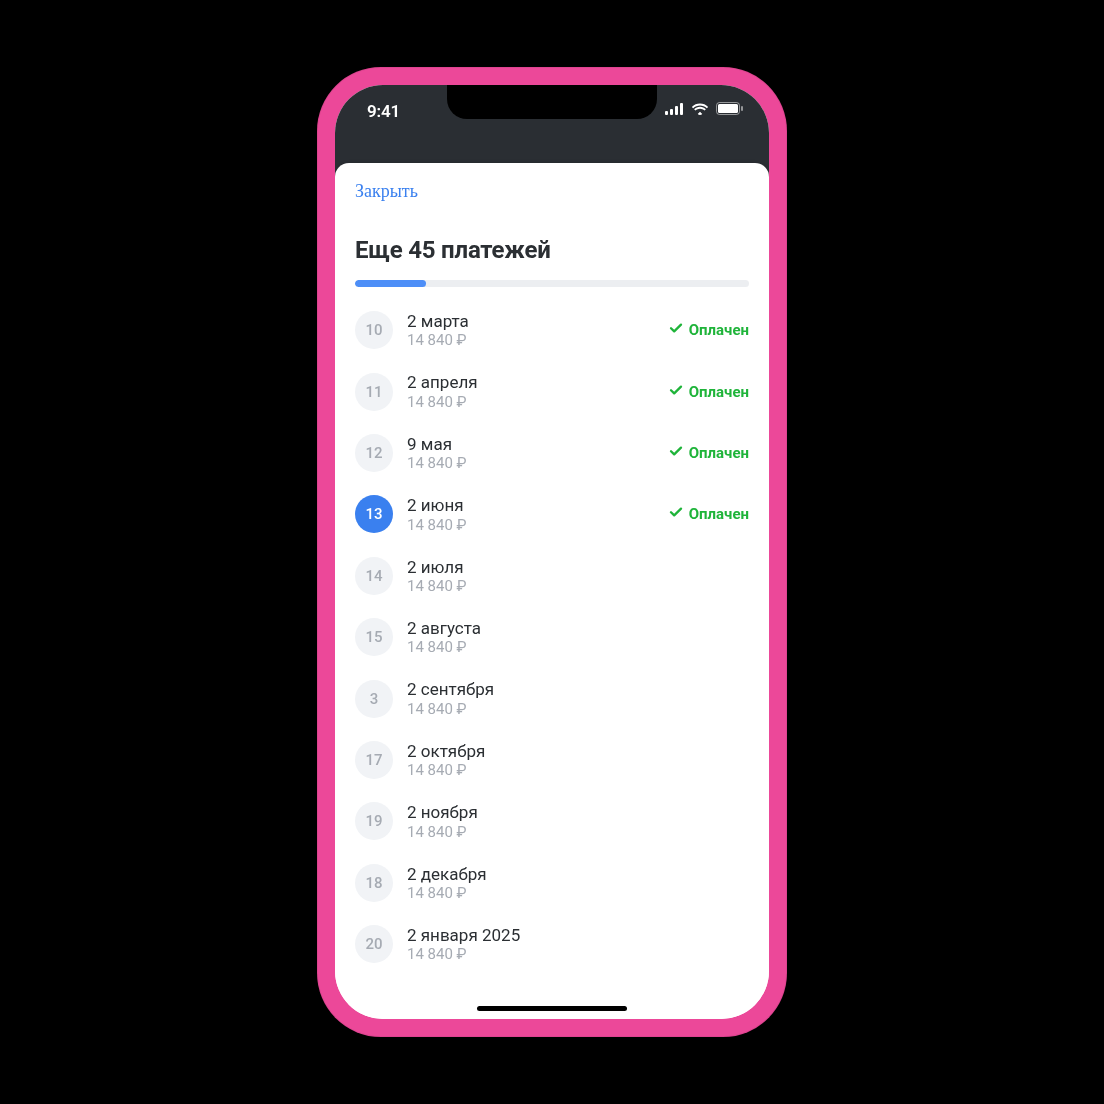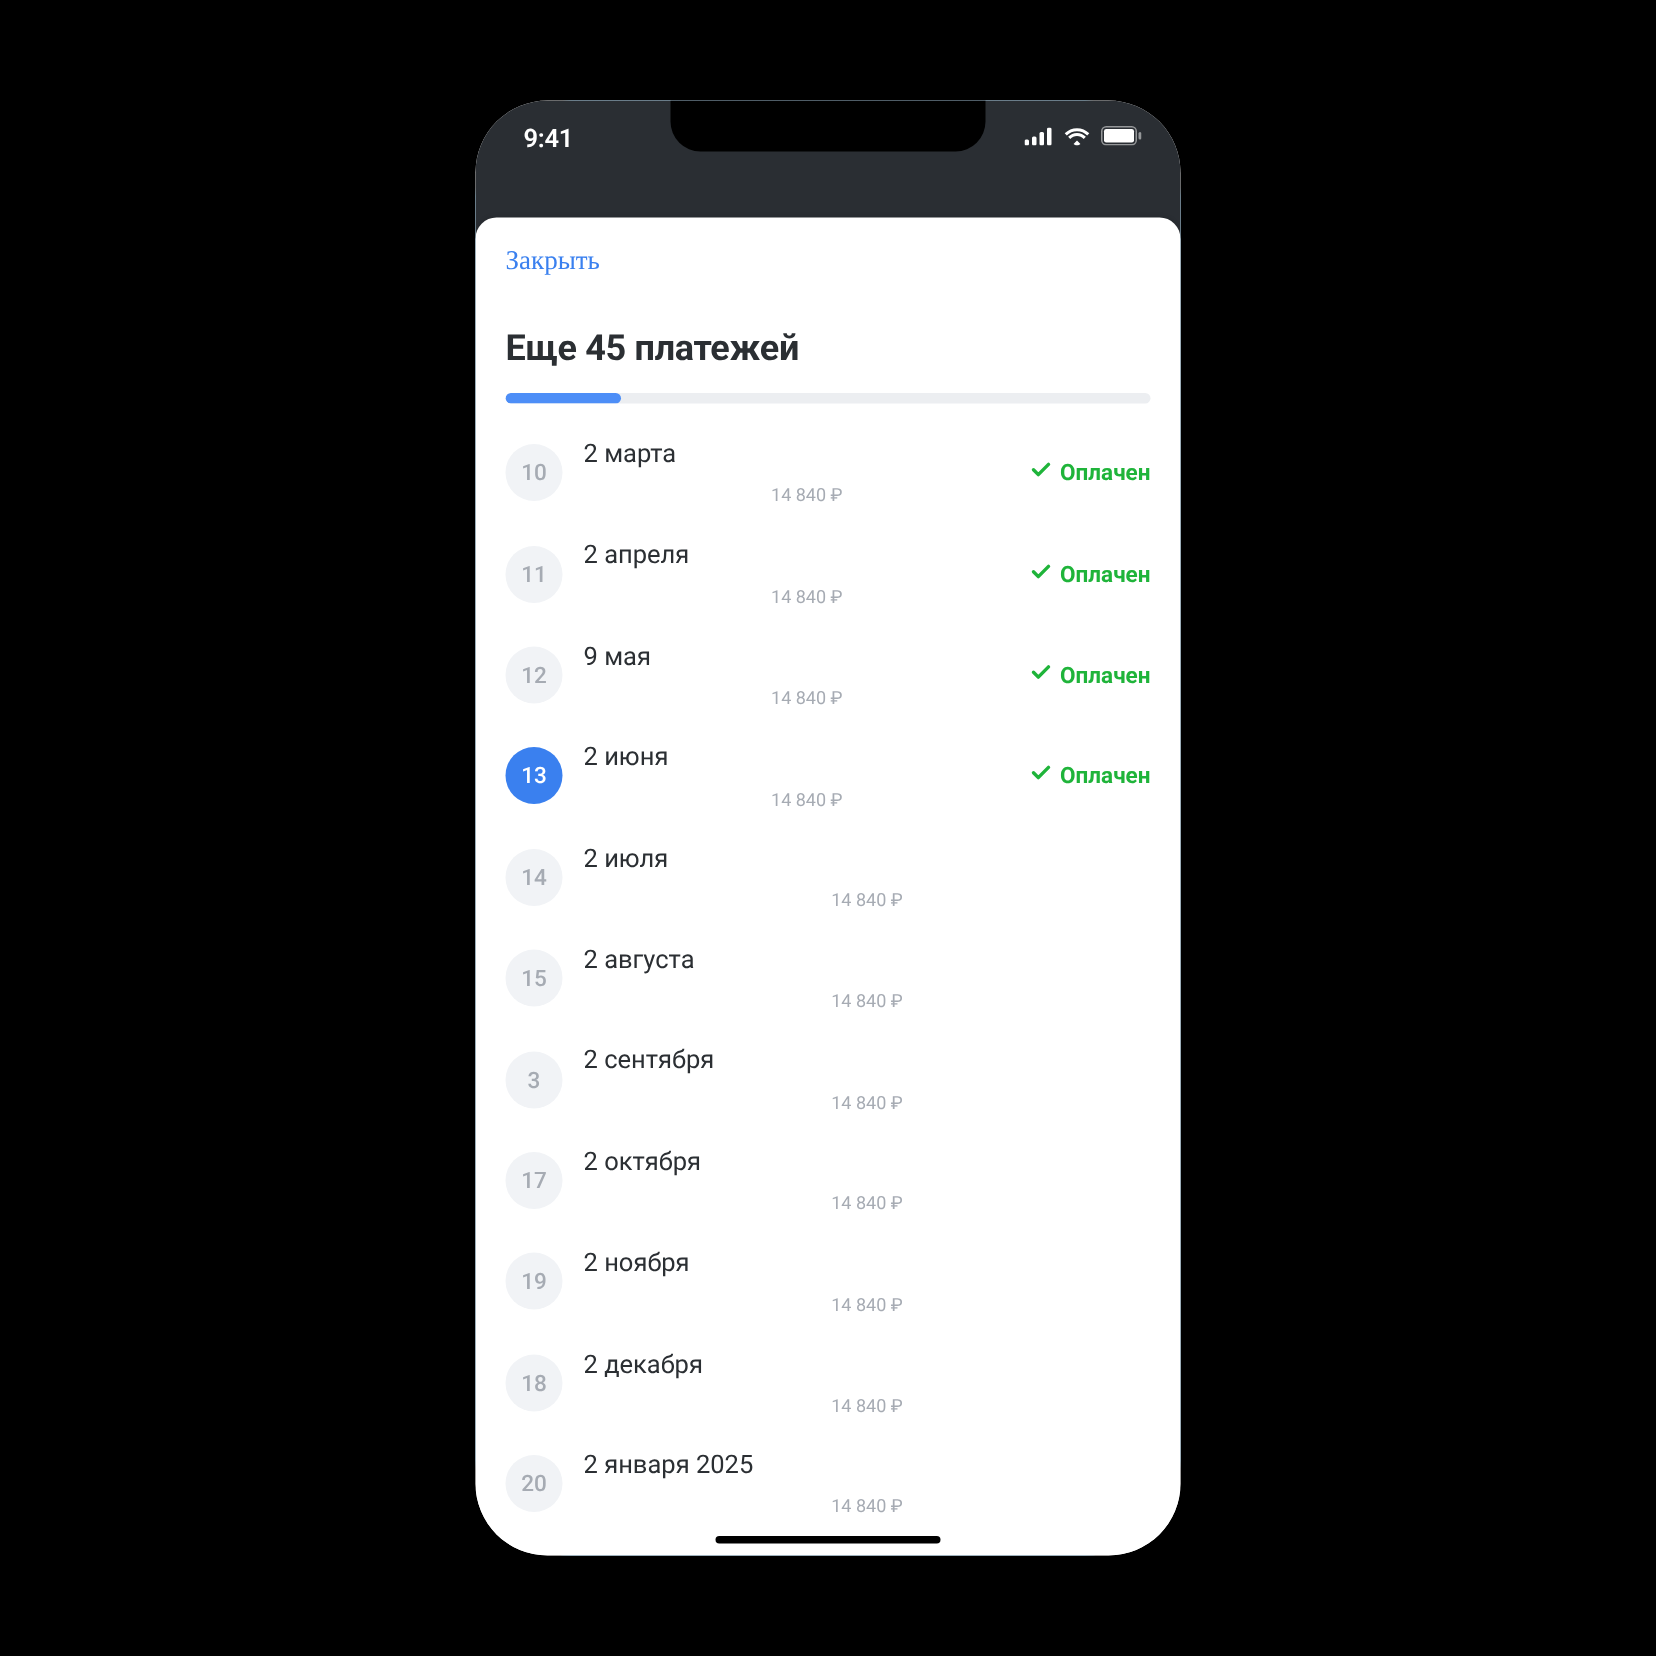--- a/index.html
+++ b/index.html
@@ -9,22 +9,23 @@
     font-family: -apple-system, BlinkMacSystemFont, "Segoe UI", Roboto, Helvetica, Arial, sans-serif;
     display: flex;
     align-items: center;
     justify-content: center;
   }
 
   
   .phone {
     width: 470px;
     height: 970px;
-    background: #0369a1;
+    background: #ec4899;
     border-radius: 64px;
+    padding: 18px;
     box-shadow: inset 0 0 0 1px rgba(0,0,0,.06), 0 2px 4px rgba(0,0,0,.4);
     position: relative;
   }
   .screen {
     width: 100%;
     height: 100%;
     border-radius: 48px;
     overflow: hidden;
     background: #fff;
     position: relative;
@@ -140,24 +141,23 @@
     margin-left: 14px;
     flex: 1;
     min-width: 0;
   }
   .date {
     font-size: 17px;
     color: #2b2f33;
     line-height: 1.2;
   }
   .amount {
-    font-size: 12px;
+    font-size: 15px;
     color: #a6abb3;
-    margin-top: 10px;
-    text-align: center;
+    margin-top: 0;
   }
   .status {
     display: flex;
     align-items: center;
     gap: 6px;
     color: #1fb43a;
     font-size: 15px;
     font-weight: 700;
   }
   .status svg { flex-shrink: 0; }

